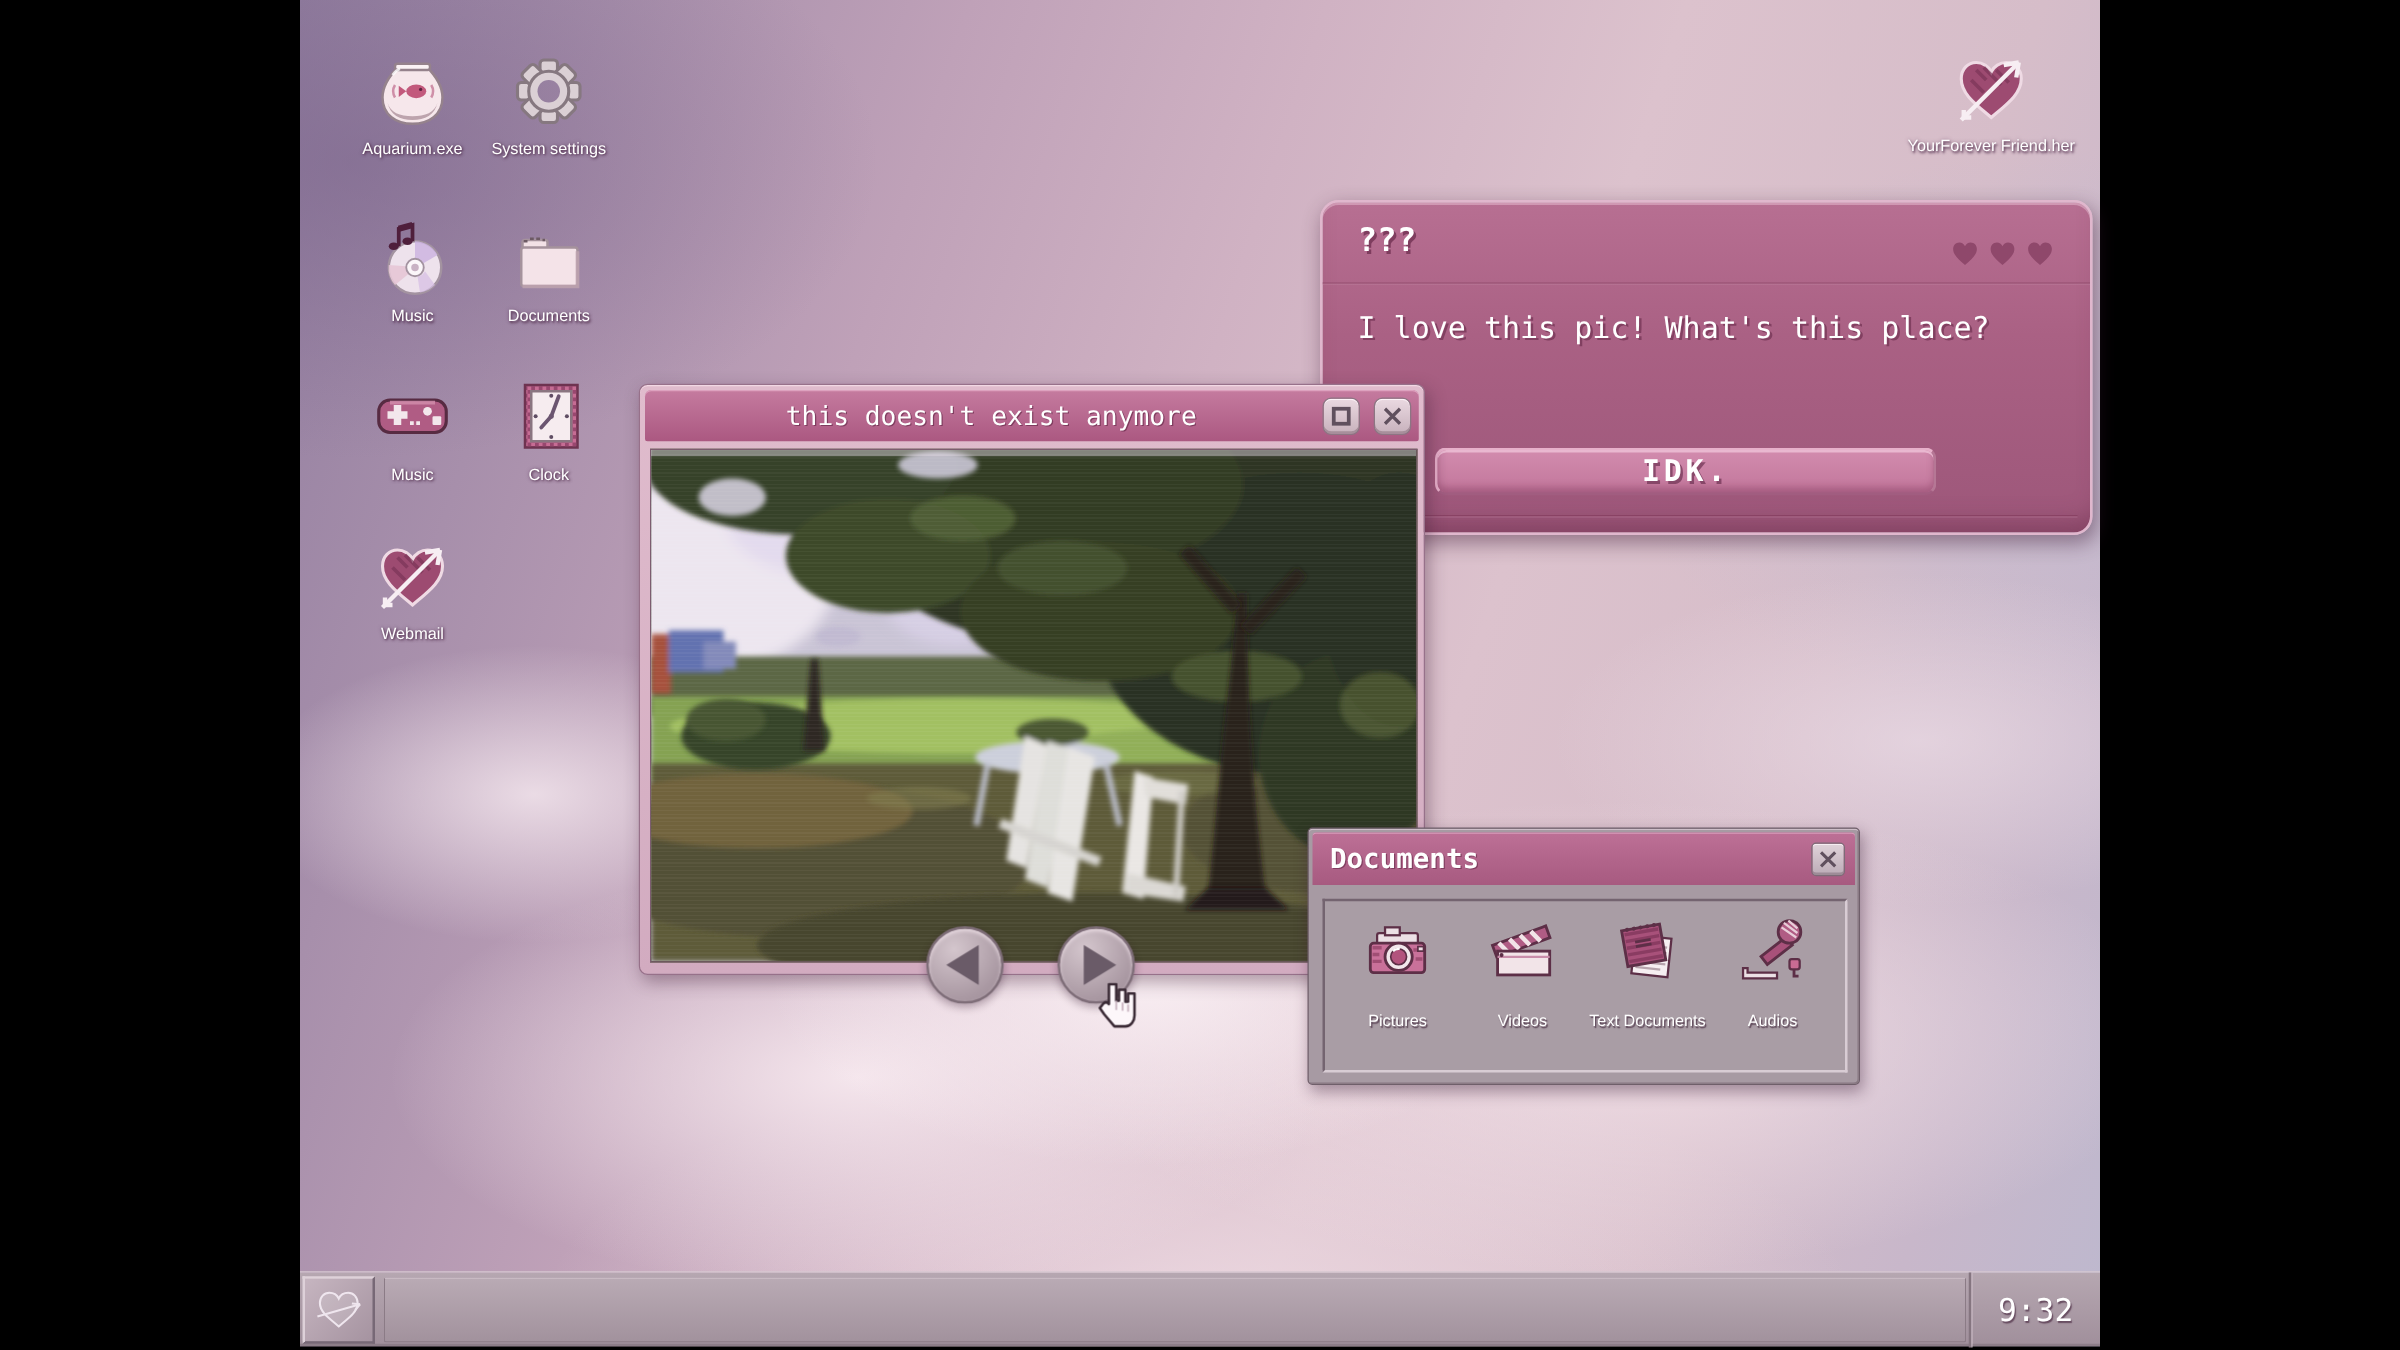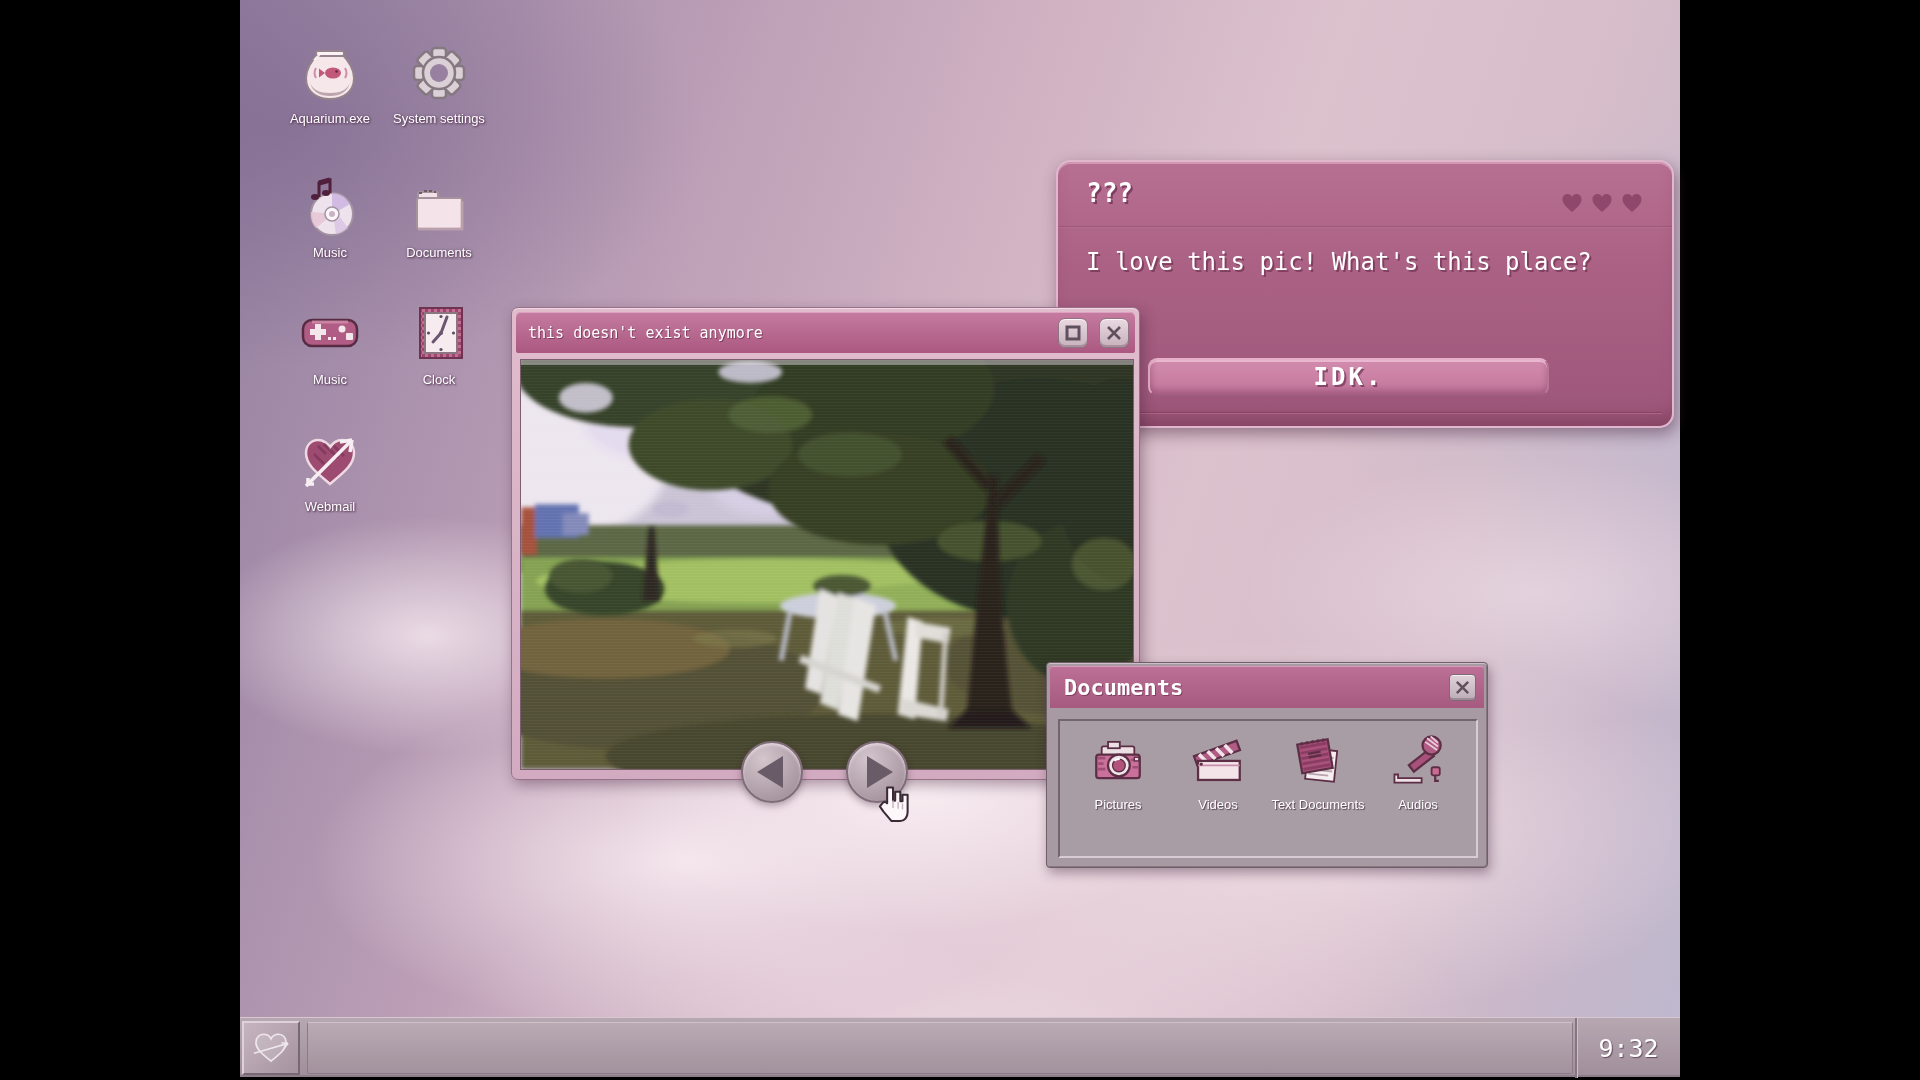--- a/index.html
+++ b/index.html
@@ -40,22 +40,22 @@
     background:linear-gradient(#ead9e1,#c7b1bc);box-shadow:inset 0 1px 0 #fdf3f8,inset 0 -2px 0 #a78f9b;
     display:flex;align-items:center;justify-content:center;}
 
   
   #viewer{position:absolute;left:511px;top:307px;width:629px;height:473px;z-index:30;
     background:linear-gradient(#e0bccd,#d2abc0);border:1px solid #97718a;border-radius:7px;
     box-shadow:inset 0 1px 0 #f2d8e4,3px 5px 14px rgba(60,25,50,.38);}
   #viewer .titlebar{position:absolute;left:4px;top:4px;right:4px;height:41px;border-radius:5px 5px 2px 2px;
     background:linear-gradient(#c57b9f,#ab5881);box-shadow:inset 0 1px 0 #dda2bf;
     display:flex;align-items:center;padding:0 6px 0 12px;}
-  #viewer .titlebar .t{flex:1;color:#fff;font-size:15px;letter-spacing:0;
-    text-shadow:1px 1px 0 rgba(100,40,72,.65);}
+  #viewer .titlebar .t{flex:1;color:#fff;font-size:21px;letter-spacing:0;
+    text-shadow:1px 1px 0 rgba(100,40,72,.65);text-align:center;}
   #viewer .btns{display:flex;gap:11px;}
   #photo{position:absolute;left:8px;top:51px;width:614px;height:411px;border:1px solid #7c5c6f;
     background:#46502c;overflow:hidden;}
   #photo svg{display:block;width:100%;height:100%;}
   #photo .scan{position:absolute;inset:0;
     background:repeating-linear-gradient(rgba(255,255,255,.045) 0 1px, rgba(0,0,0,0) 1px 3px);}
 
   .navbtn{position:absolute;width:62px;height:62px;border-radius:50%;z-index:31;
     background:radial-gradient(circle at 35% 28%, #d4c6cd, #aa99a3 70%, #9b8a95);
     border:2px solid #7e6d78;box-shadow:0 3px 7px rgba(55,25,48,.35), inset 0 2px 3px #e6d8df;
@@ -97,21 +97,21 @@
   #docs .titlebar .t{flex:1;color:#fff;font-size:22px;font-weight:bold;text-shadow:1px 1px 0 rgba(100,40,72,.6);}
   #docs .close{width:27px;height:27px;border-radius:4px;border:1px solid #7d6b77;
     background:linear-gradient(#e0d2d9,#bcacb7);box-shadow:inset 0 1px 0 #f6ecf1,inset 0 -2px 0 #9d8c97;
     display:flex;align-items:center;justify-content:center;}
   #docs .panel{position:absolute;left:11px;top:56px;width:420px;height:139px;
     border-top:2px solid #746470;border-left:2px solid #746470;
     border-bottom:2px solid #d8ccd4;border-right:2px solid #d8ccd4;
     background:rgba(255,255,255,.03);display:flex;justify-content:space-between;padding:10px 8px 0 8px;}
   .doc-item{width:102px;text-align:center;}
   .doc-item svg{display:block;margin:0 auto;}
-  .doc-item .lbl{margin-top:8px;font:13px/1.3 "Liberation Sans",sans-serif;color:#fff;
+  .doc-item .lbl{margin-top:20px;font:13px/1.3 "Liberation Sans",sans-serif;color:#fff;
     text-shadow:1px 1px 1px rgba(70,45,65,.85);}
 
   
   #taskbar{position:absolute;left:240px;top:1017px;width:1440px;height:60px;z-index:50;
     background:linear-gradient(#b6a7b1,#a08f9b);border-top:1px solid #d6c7d1;box-shadow:inset 0 -2px 0 #8d7d88;}
   #start-btn{position:absolute;left:2px;top:3px;width:58px;height:54px;
     background:linear-gradient(135deg,#c6b5c0,#a593a0);
     border-top:2px solid #ded1d9;border-left:2px solid #ded1d9;
     border-bottom:2px solid #776876;border-right:2px solid #776876;
     display:flex;align-items:center;justify-content:center;}
@@ -256,20 +256,32 @@
         <path d="M32 54 C19 43 8 35 8 23 C8 15 13.5 10 20 10 C25 10 30 13 32 17.5 C34 13 39 10 44 10 C50.5 10 56 15 56 23 C56 35 45 43 32 54 Z" fill="#9d4b71" stroke="#efdae4" stroke-width="2.5"></path>
         <path d="M20 16 l8 8 M16 24 l10 10 M26 14 l14 14 M36 16 l10 10" stroke="#7c3558" stroke-width="3" opacity=".7"></path>
         <path d="M8 56 L54 10" stroke="#f7eef3" stroke-width="3.5"></path>
         <path d="M54 10 L42 12 M54 10 L52 22" stroke="#f7eef3" stroke-width="3.5"></path>
         <path d="M10 54 L16 54 M10 54 L10 48" stroke="#f7eef3" stroke-width="3.5"></path>
       </svg>
     </span>
     <div class="lbl">Webmail</div>
   </div>
 
+  <div class="dicon" id="ic-friend">
+    <span>
+      <svg width="64" height="64" viewBox="0 0 64 64">
+        <path d="M32 54 C19 43 8 35 8 23 C8 15 13.5 10 20 10 C25 10 30 13 32 17.5 C34 13 39 10 44 10 C50.5 10 56 15 56 23 C56 35 45 43 32 54 Z" fill="#9d4b71" stroke="#efdae4" stroke-width="2.5"></path>
+        <path d="M20 16 l8 8 M16 24 l10 10 M26 14 l14 14 M36 16 l10 10" stroke="#7c3558" stroke-width="3" opacity=".7"></path>
+        <path d="M8 56 L54 10" stroke="#f7eef3" stroke-width="3.5"></path>
+        <path d="M54 10 L42 12 M54 10 L52 22" stroke="#f7eef3" stroke-width="3.5"></path>
+        <path d="M10 54 L16 54 M10 54 L10 48" stroke="#f7eef3" stroke-width="3.5"></path>
+      </svg>
+    </span>
+    <div class="lbl">YourForever Friend.her</div>
+  </div>
 
   <div id="chat">
     <div class="t pixfont">???</div>
     <div class="hearts">
       <svg width="24" height="24" viewBox="0 0 24 24">
           <path d="M12 21 C7 16.5 2.5 13 2.5 8.2 C2.5 5.2 4.7 3 7.5 3 C9.5 3 11.2 4.2 12 6 C12.8 4.2 14.5 3 16.5 3 C19.3 3 21.5 5.2 21.5 8.2 C21.5 13 17 16.5 12 21 Z" fill="#8f486b"></path>
         </svg>
       <svg width="24" height="24" viewBox="0 0 24 24">
           <path d="M12 21 C7 16.5 2.5 13 2.5 8.2 C2.5 5.2 4.7 3 7.5 3 C9.5 3 11.2 4.2 12 6 C12.8 4.2 14.5 3 16.5 3 C19.3 3 21.5 5.2 21.5 8.2 C21.5 13 17 16.5 12 21 Z" fill="#8f486b"></path>
         </svg>

